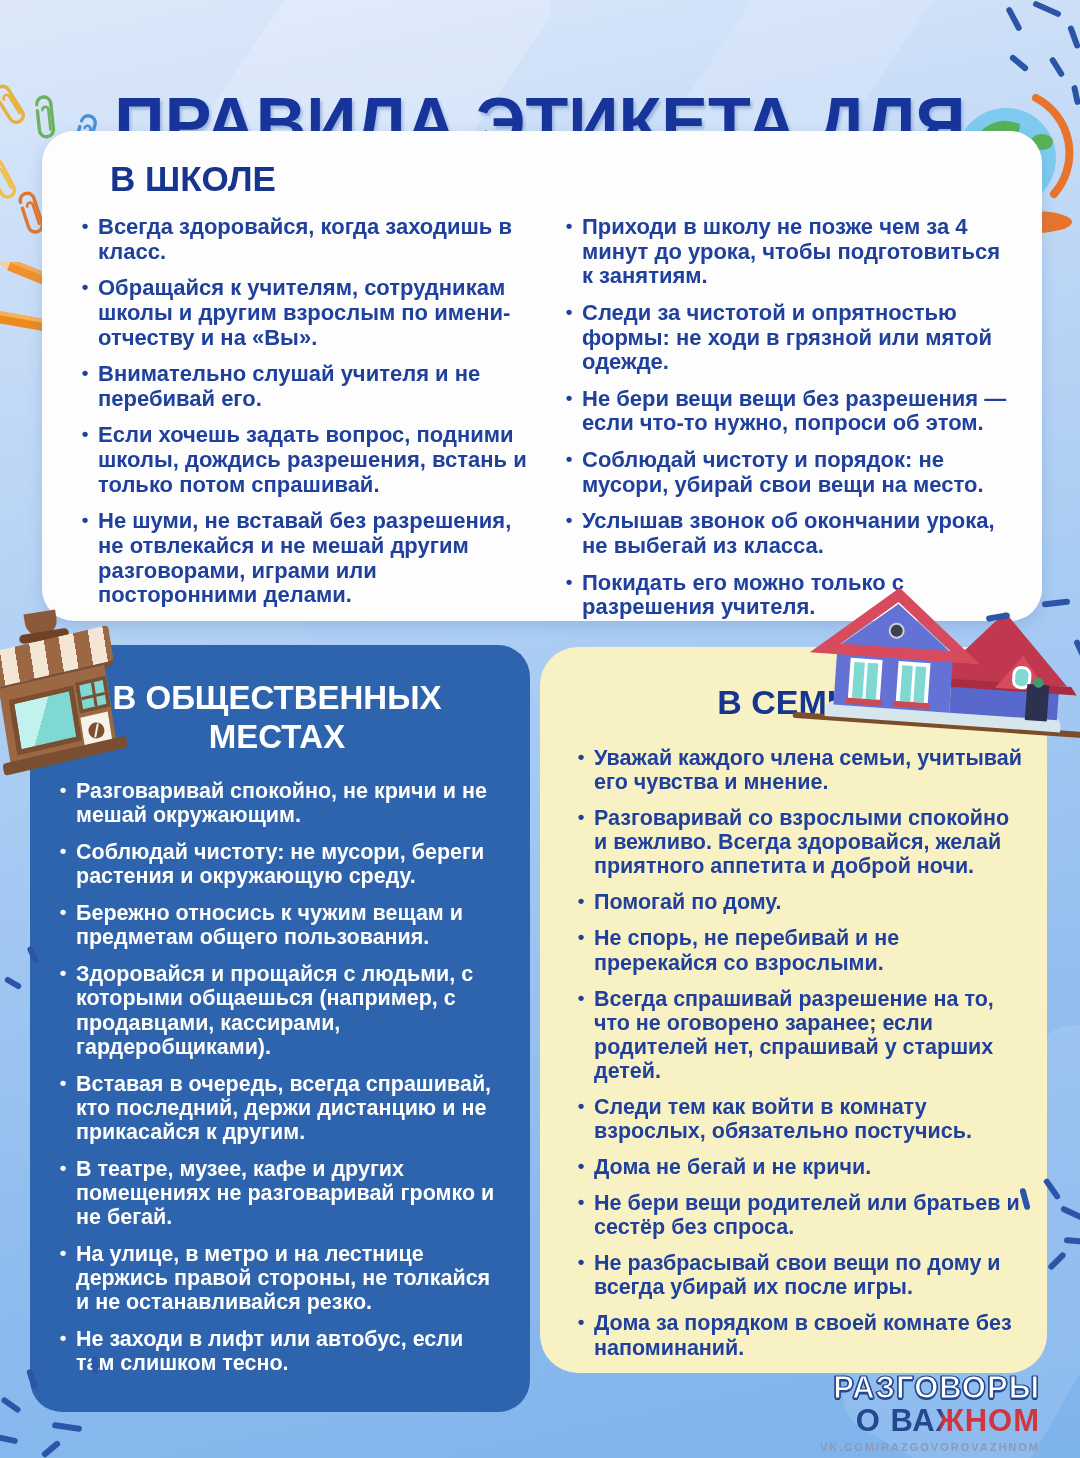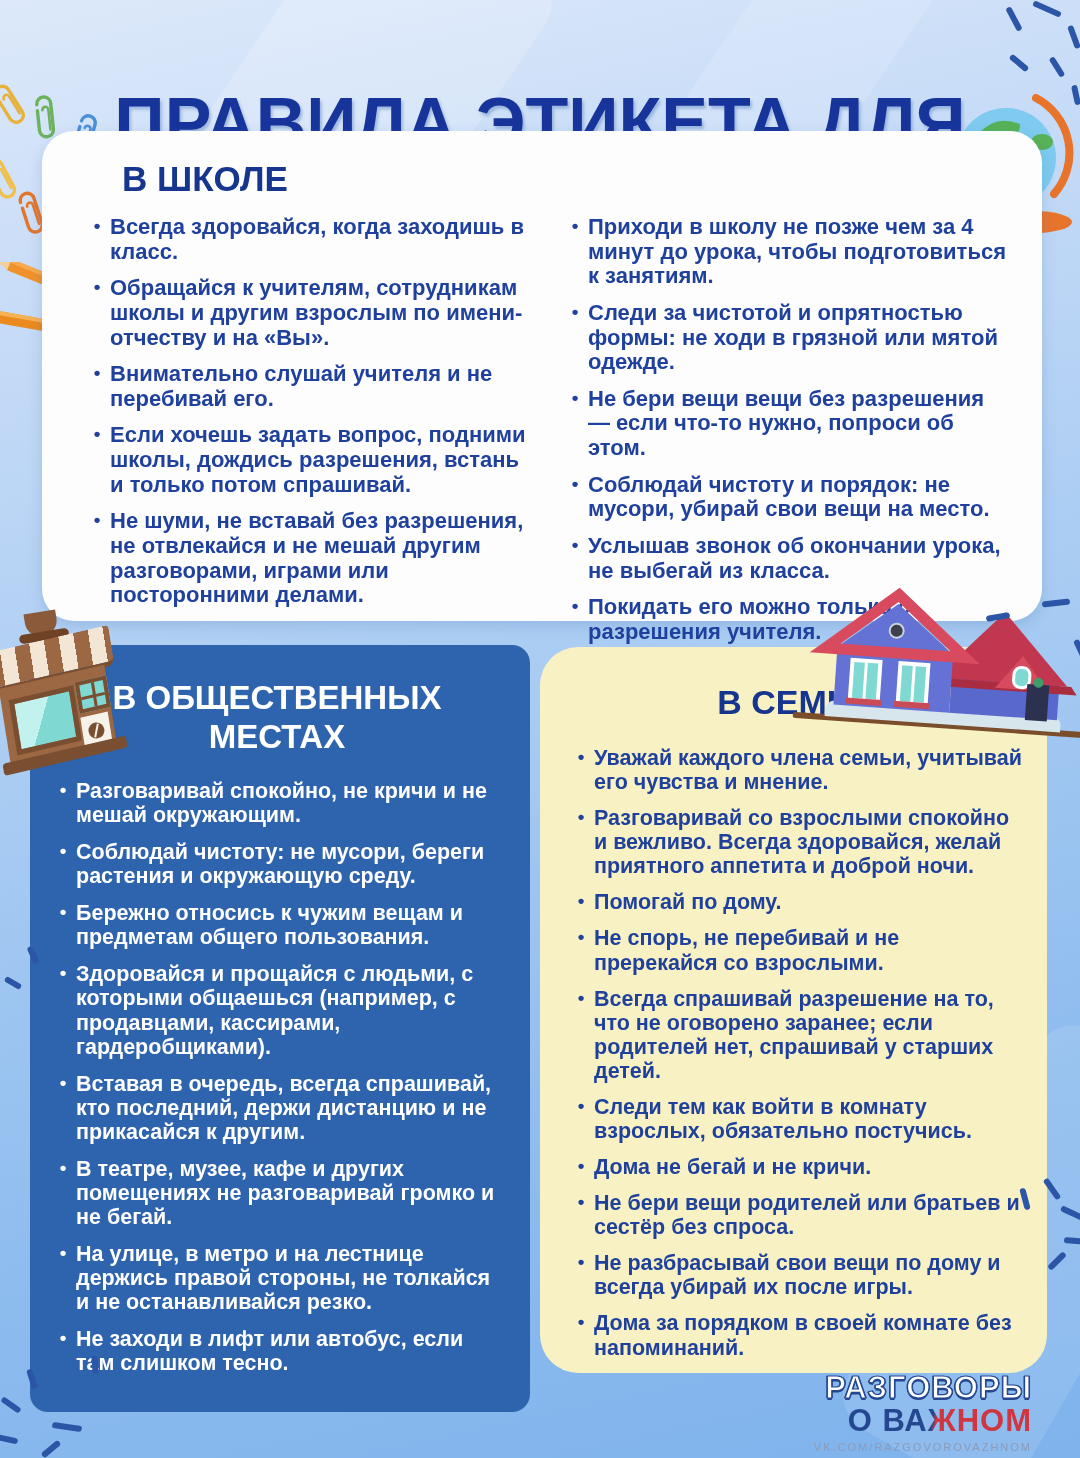--- a/index.html
+++ b/index.html
@@ -11,52 +11,52 @@
   .streak{position:absolute;background:rgba(255,255,255,0.20);border-radius:40px;}
 
   
   .title{position:absolute;top:36px;left:0;width:100%;text-align:center;
     font-size:70px;font-weight:bold;color:#17349b;letter-spacing:0;
     text-shadow:2px 3px 3px rgba(110,145,200,0.55);}
 
   
   .card{position:absolute;box-sizing:border-box;}
   .card-school{left:42px;top:131px;width:1000px;height:490px;background:#fdfdfe;
-    border-radius:32px;padding:26px 30px 0 42px;box-shadow:0 5px 14px rgba(70,110,170,0.22);}
+    border-radius:32px;padding:26px 30px 0 30px;box-shadow:0 5px 14px rgba(70,110,170,0.22);}
   .school-heading{font-size:35px;font-weight:bold;color:#16358f;margin:2px 0 16px 38px;}
   .school-cols{display:flex;gap:28px;}
   .col{flex:1;min-width:0;}
 
   .blist{list-style:none;margin:0;padding:0;}
   .bullet-item{display:flex;margin-bottom:12px;font-weight:bold;color:#1f419d;
     font-size:22px;line-height:1.12;}
   .dot{flex:none;width:26px;text-align:center;font-size:19px;}
   .li-text{flex:1;}
 
   .card-public{left:30px;top:645px;width:500px;height:767px;background:#2e63ad;
-    border-radius:18px;padding:28px 26px 0 20px;}
+    border-radius:32px;padding:28px 26px 0 20px;}
   .public-heading{color:#ffffff;text-align:center;font-size:33px;font-weight:bold;
     line-height:1.18;margin:6px 0 22px 0;}
   .card-public .bullet-item{color:#ffffff;font-size:21.5px;margin-bottom:13px;}
 
   .card-family{left:540px;top:647px;width:507px;height:726px;background:#f8f1c3;
     border-radius:38px;padding:26px 24px 0 28px;}
   .family-heading{color:#16358f;text-align:center;font-size:34px;font-weight:bold;
     margin:10px 0 24px 0;}
   .card-family .bullet-item{font-size:21.5px;margin-bottom:12px;}
 
   
-  .logo{position:absolute;top:1372px;right:48px;text-align:right;line-height:1.05;}
+  .logo{position:absolute;top:1372px;right:40px;text-align:right;line-height:1.05;}
   .logo-line1{font-size:31px;font-weight:bold;color:#ffffff;letter-spacing:1px;
     -webkit-text-stroke:1.2px #24478f;
     text-shadow:0 2px 0 #24478f,1px 0 0 #24478f,-1px 0 0 #24478f;}
   .logo-line2{font-size:31px;font-weight:bold;letter-spacing:1px;
     background:linear-gradient(100deg,#24478f 54%,#cf3640 56%);
     -webkit-background-clip:text;background-clip:text;color:transparent;}
-  .logo-url{font-size:11px;font-weight:normal;color:#8c9ab5;letter-spacing:2px;margin-top:5px;}
+  .logo-url{font-size:11px;font-weight:bold;color:#8c9ab5;letter-spacing:2px;margin-top:5px;}
 
   
   .deco{position:absolute;}
   .dash{position:absolute;height:6px;border-radius:3px;background:#2b55a6;}
 
   
   .cafe{position:absolute;left:-8px;top:610px;width:132px;height:164px;transform:rotate(-9deg);}
   .cafe div{position:absolute;}
   .cafe-cup-body{left:44px;top:0;width:32px;height:24px;background:#8a5a3b;border-radius:0 0 15px 15px;}
   .cafe-cup-saucer{left:36px;top:20px;width:50px;height:9px;background:#6f4226;border-radius:5px;}

